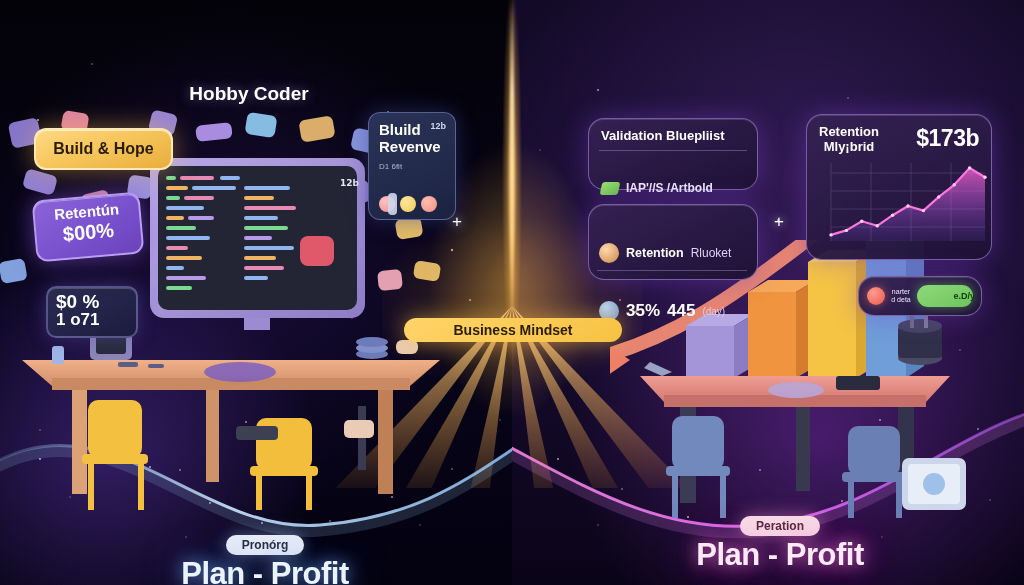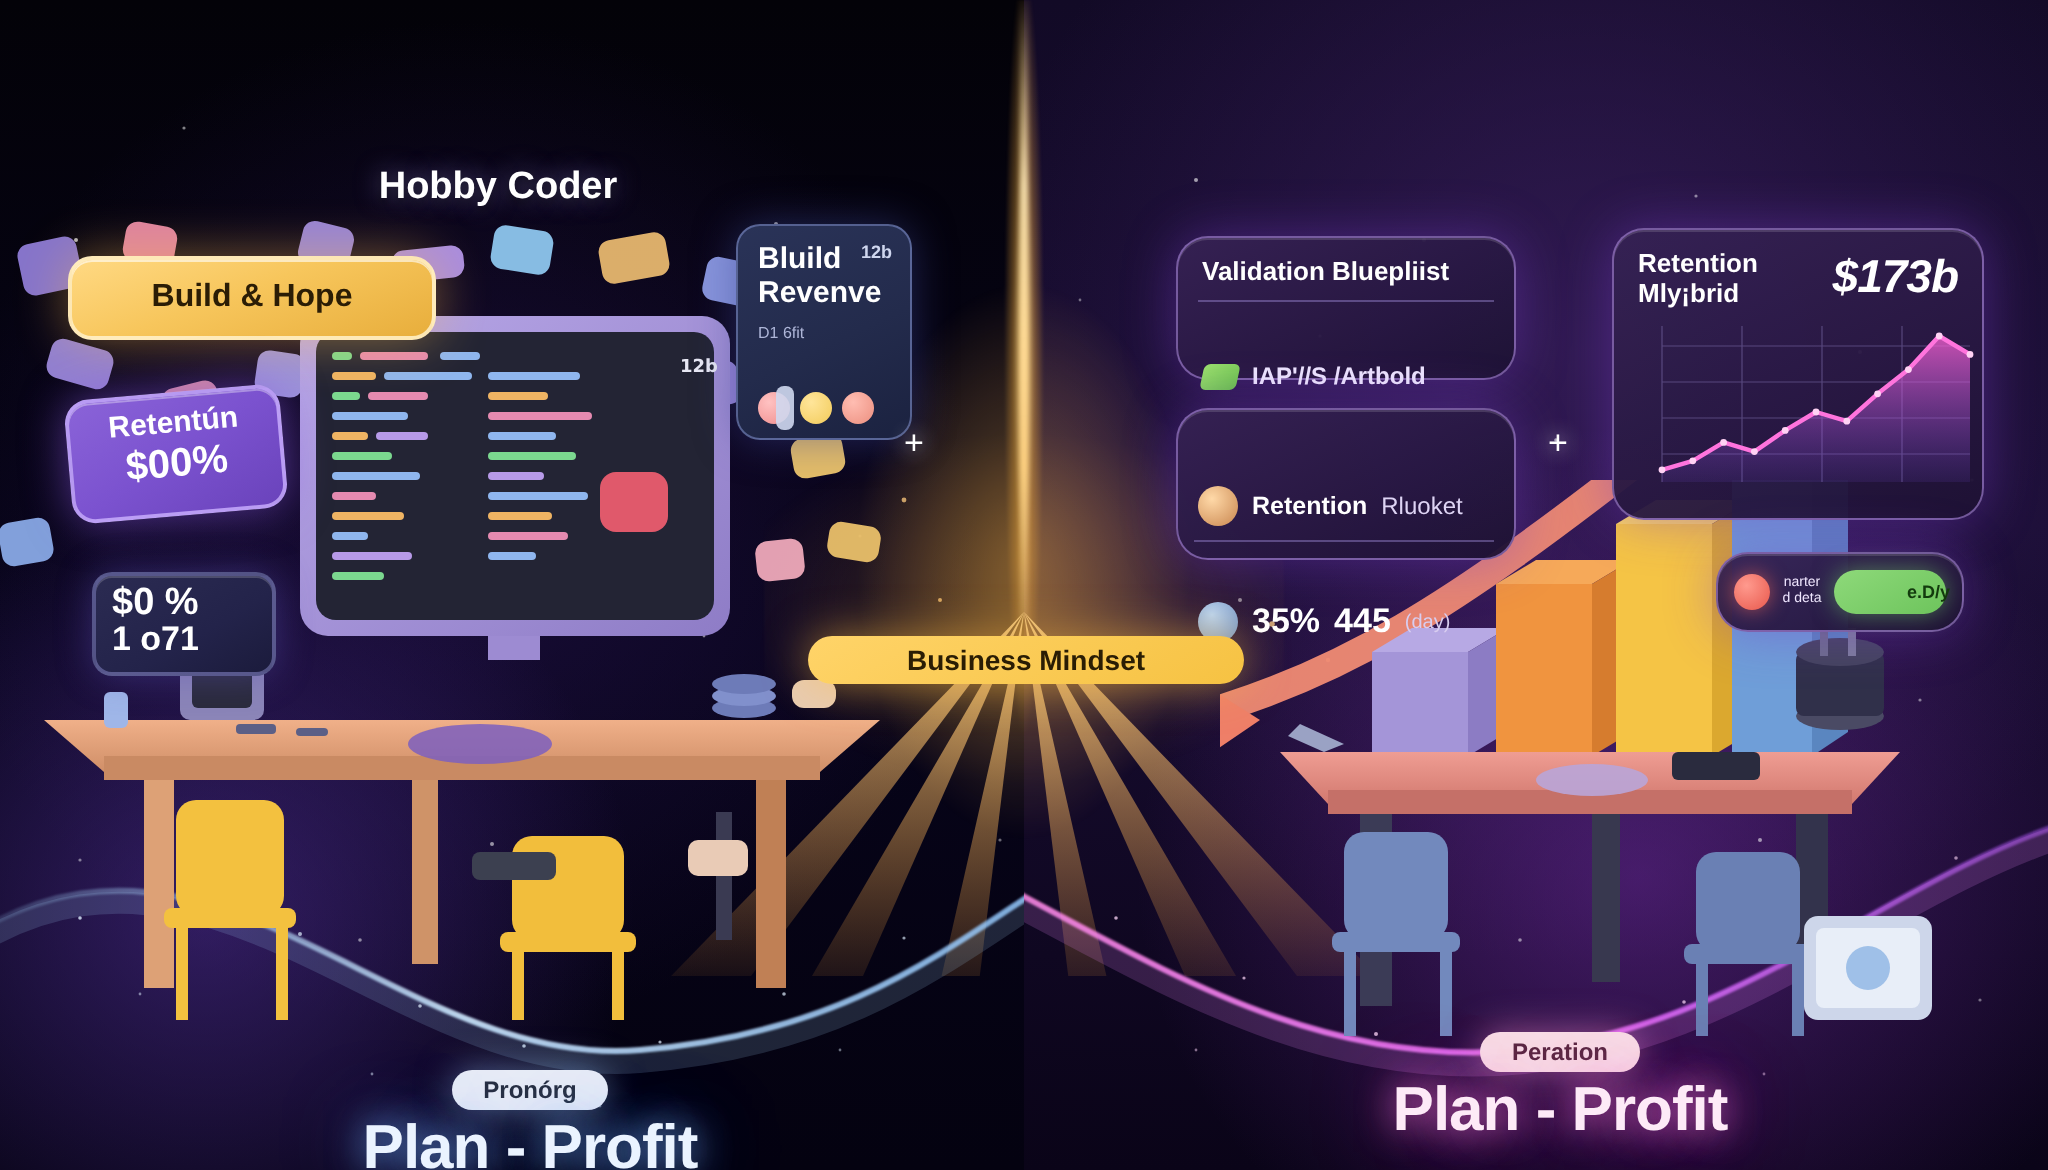--- a/index.html
+++ b/index.html
@@ -459,21 +459,21 @@
         <rect x="286" y="240" width="6" height="38"></rect>
     </g>
 
     <g>
       <rect x="292" y="218" width="64" height="52" rx="7" fill="#cdd6ea"></rect>
       <rect x="298" y="224" width="52" height="40" rx="4" fill="#e8eef8"></rect>
       <circle cx="324" cy="244" r="11" fill="#9fc0e8"></circle>
     </g>
   </svg>
 
-  <div class="pill-gold" style="left:34px; top:128px; width:184px; height:42px; font-size:16px;">
+  <div class="pill-gold" style="left:34px; top:128px; width:139px; height:42px; font-size:16px;">
     <span>Build &amp; Hope</span>
   </div>
 
   <div class="card-purple" style="left:34px; top:196px; width:108px; height:62px; transform:rotate(-5deg); padding-top:6px;">
     <div style="font-size:15px; font-weight:bold; line-height:1.1;">Retentún</div>
     <div style="font-size:20px; font-weight:bold; line-height:1.1;">$00%</div>
   </div>
 
   <div class="card-dark" style="left:46px; top:286px; width:92px; height:52px; padding:4px 0 0 8px;">
     <div style="font-size:19px; font-weight:bold; line-height:1;">$0 %</div>
@@ -514,23 +514,23 @@
       <span style="font-size:17px;font-weight:bold;">35%</span>
       <span style="font-size:17px;font-weight:bold;">445</span>
       <span style="font-size:10px;color:#d8cdf0;">(day)</span>
     </div>
   </div>
 
   <div class="card-glass" style="left:806px; top:114px; width:186px; height:146px; padding:10px 12px 0 12px; overflow:hidden;">
     <div style="display:flex; justify-content:space-between; align-items:flex-start;">
       <div>
         <div style="font-size:13px;font-weight:bold;line-height:1.15;">Retention</div>
-        <div style="font-size:13px;font-weight:bold;line-height:1.15;">Mly¡brid</div>
+        <div style="font-size:13px;font-weight:bold;line-height:1.15;text-align:center;">Mly¡brid</div>
       </div>
-      <div style="font-size:23px;font-weight:bold;letter-spacing:-.5px;font-style:italic;">$173b</div>
+      <div style="font-size:23px;font-weight:bold;letter-spacing:-.5px;">$173b</div>
     </div>
     <svg id="growth-chart" width="168" height="88" viewBox="0 0 168 88" style="margin-top:4px;">
       <defs>
         <linearGradient id="gfill" x1="0" y1="0" x2="0" y2="1">
           <stop offset="0%" stop-color="#ff63d6" stop-opacity=".75"></stop>
           <stop offset="100%" stop-color="#7a4fe0" stop-opacity=".12"></stop>
         </linearGradient>
       </defs>
       <g stroke="#8e7fc0" stroke-width=".6" opacity=".45">
         <line x1="12" y1="14" x2="166" y2="14"></line>

